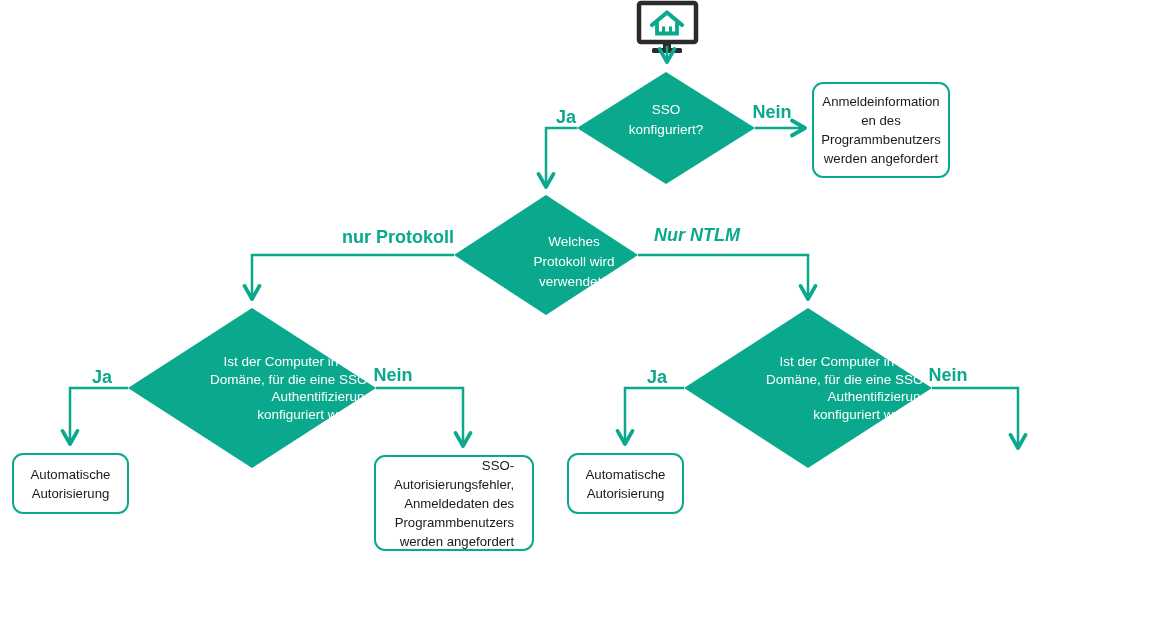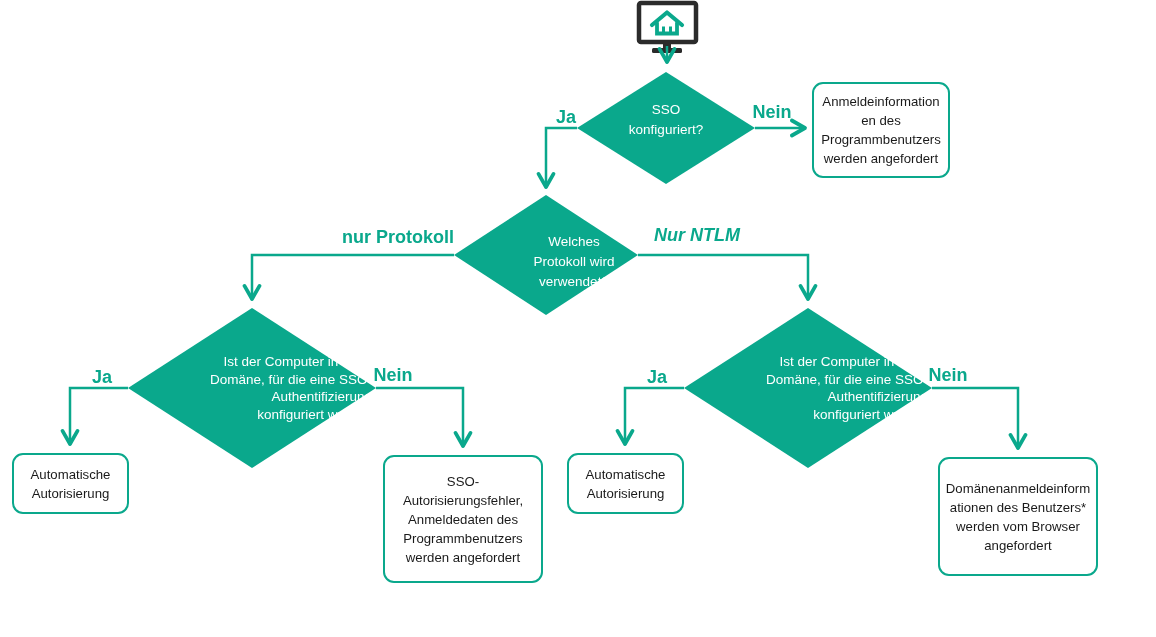--- a/index.html
+++ b/index.html
@@ -79,31 +79,27 @@
 Domäne, für die eine SSO-
 Authentifizierung
 konfiguriert wurde?</div>
 
   <div class="node-box" style="left:812px; top:82px; width:138px; height:96px;">Anmeldeinformation
 en des
 Programmbenutzers
 werden angefordert</div>
   <div class="node-box" style="left:12px; top:453px; width:117px; height:61px;">Automatische
 Autorisierung</div>
-  <div class="node-box" style="left:383px; top:455px; width:160px; height:128px;">SSO-
+  <div class="node-box" style="left:374px; top:455px; width:160px; height:96px;text-align:right;">SSO-
 Autorisierungsfehler,
 Anmeldedaten des
 Programmbenutzers
 werden angefordert</div>
   <div class="node-box" style="left:567px; top:453px; width:117px; height:61px;">Automatische
 Autorisierung</div>
-  <div class="node-box" style="left:938px; top:457px; width:160px; height:119px;">Domänenanmeldeinform
-ationen des Benutzers*
-werden vom Browser
-angefordert</div>
 
   <div class="edge-label" style="left:566px; top:117px;">Ja</div>
   <div class="edge-label" style="left:772px; top:112px;">Nein</div>
   <div class="edge-label" style="left:398px; top:237px;">nur Protokoll</div>
   <div class="edge-label" style="left:697px; top:235px;font-style:italic;">Nur NTLM</div>
   <div class="edge-label" style="left:102px; top:377px;">Ja</div>
   <div class="edge-label" style="left:393px; top:375px;">Nein</div>
   <div class="edge-label" style="left:657px; top:377px;">Ja</div>
   <div class="edge-label" style="left:948px; top:375px;">Nein</div>
 

